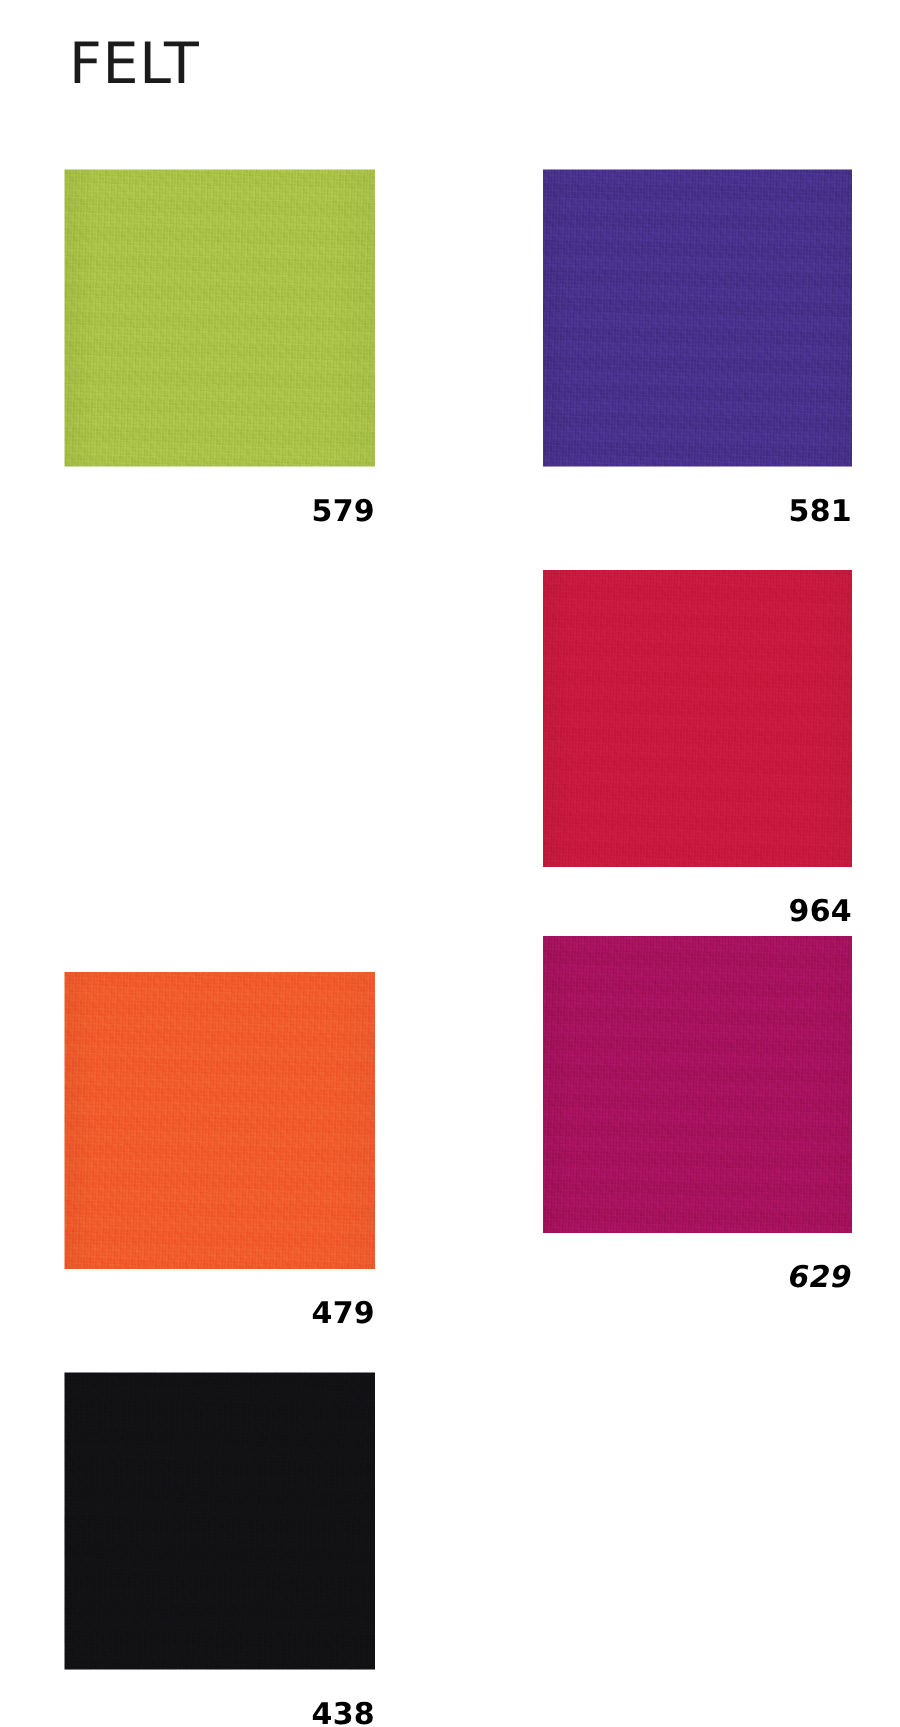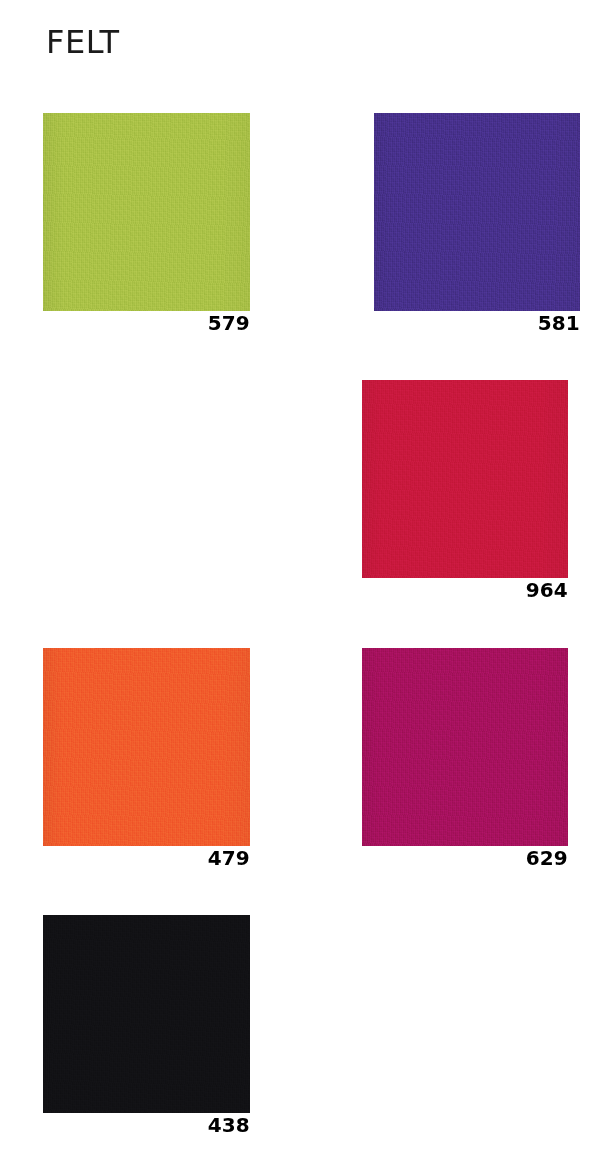--- a/index.html
+++ b/index.html
@@ -24,21 +24,21 @@
     width: 600px;
     height: 1151px;
     background: #ffffff;
   }
 
   
   #page-title {
     position: absolute;
     left: 46px;
     top: 20px;
-    font-size: 32px;
+    font-size: 38px;
     line-height: 44px;
     font-weight: 400;
     letter-spacing: 0.5px;
     color: #1b1b1b;
     white-space: nowrap;
     font-family: "DejaVu Sans", "Liberation Sans", sans-serif;
   }
 
   
   #swatch-grid {
@@ -117,21 +117,21 @@
       90deg,
       rgba(0,0,0,0.35) 0%,
       rgba(0,0,0,0.00) 9%,
       rgba(0,0,0,0.00) 88%,
       rgba(0,0,0,0.18) 100%
     );
   }
 
   .swatch-label {
     display: block;
-    margin-top: 0;
+    margin-top: 17px;
     text-align: right;
     font-size: 20px;
     line-height: 24px;
     font-weight: 700;
     color: #000000;
     letter-spacing: 0.2px;
     font-family: "DejaVu Sans", "Liberation Sans", sans-serif;
   }
 </style>
 </head>
@@ -142,42 +142,42 @@
   <div id="page-title">FELT</div>
 
   <div id="swatch-grid">
       <div class="swatch-cell" style="left: 43px; top: 113px;">
         <div class="swatch-chip" style="background-color: rgb(169, 193, 70);">
           <span class="tex"></span>
           <span class="band"></span>
         </div>
         <span class="swatch-label">579</span>
       </div>
-      <div class="swatch-cell col-right" style="left: 374px; top: 113px;">
+      <div class="swatch-cell col-right" style="left: 362px; top: 113px;">
         <div class="swatch-chip" style="background-color: rgb(70, 48, 138);">
           <span class="tex"></span>
           <span class="band"></span>
         </div>
         <span class="swatch-label">581</span>
       </div>
       <div class="swatch-cell col-right" style="left: 362px; top: 380px;">
         <div class="swatch-chip" style="background-color: rgb(200, 24, 60);">
           <span class="tex"></span>
           <span class="band"></span>
         </div>
         <span class="swatch-label">964</span>
       </div>
       <div class="swatch-cell" style="left: 43px; top: 648px;">
         <div class="swatch-chip" style="background-color: rgb(241, 90, 43);">
           <span class="tex"></span>
           <span class="band"></span>
         </div>
         <span class="swatch-label">479</span>
       </div>
-      <div class="swatch-cell col-right" style="left: 362px; top: 648px;">
+      <div class="swatch-cell col-right" style="left: 362px; top: 624px; font-style: italic;">
         <div class="swatch-chip" style="background-color: rgb(165, 17, 92);">
           <span class="tex"></span>
           <span class="band"></span>
         </div>
         <span class="swatch-label">629</span>
       </div>
       <div class="swatch-cell" style="left: 43px; top: 915px;">
         <div class="swatch-chip" style="background-color: rgb(17, 17, 20);">
           <span class="tex"></span>
           <span class="band"></span>

